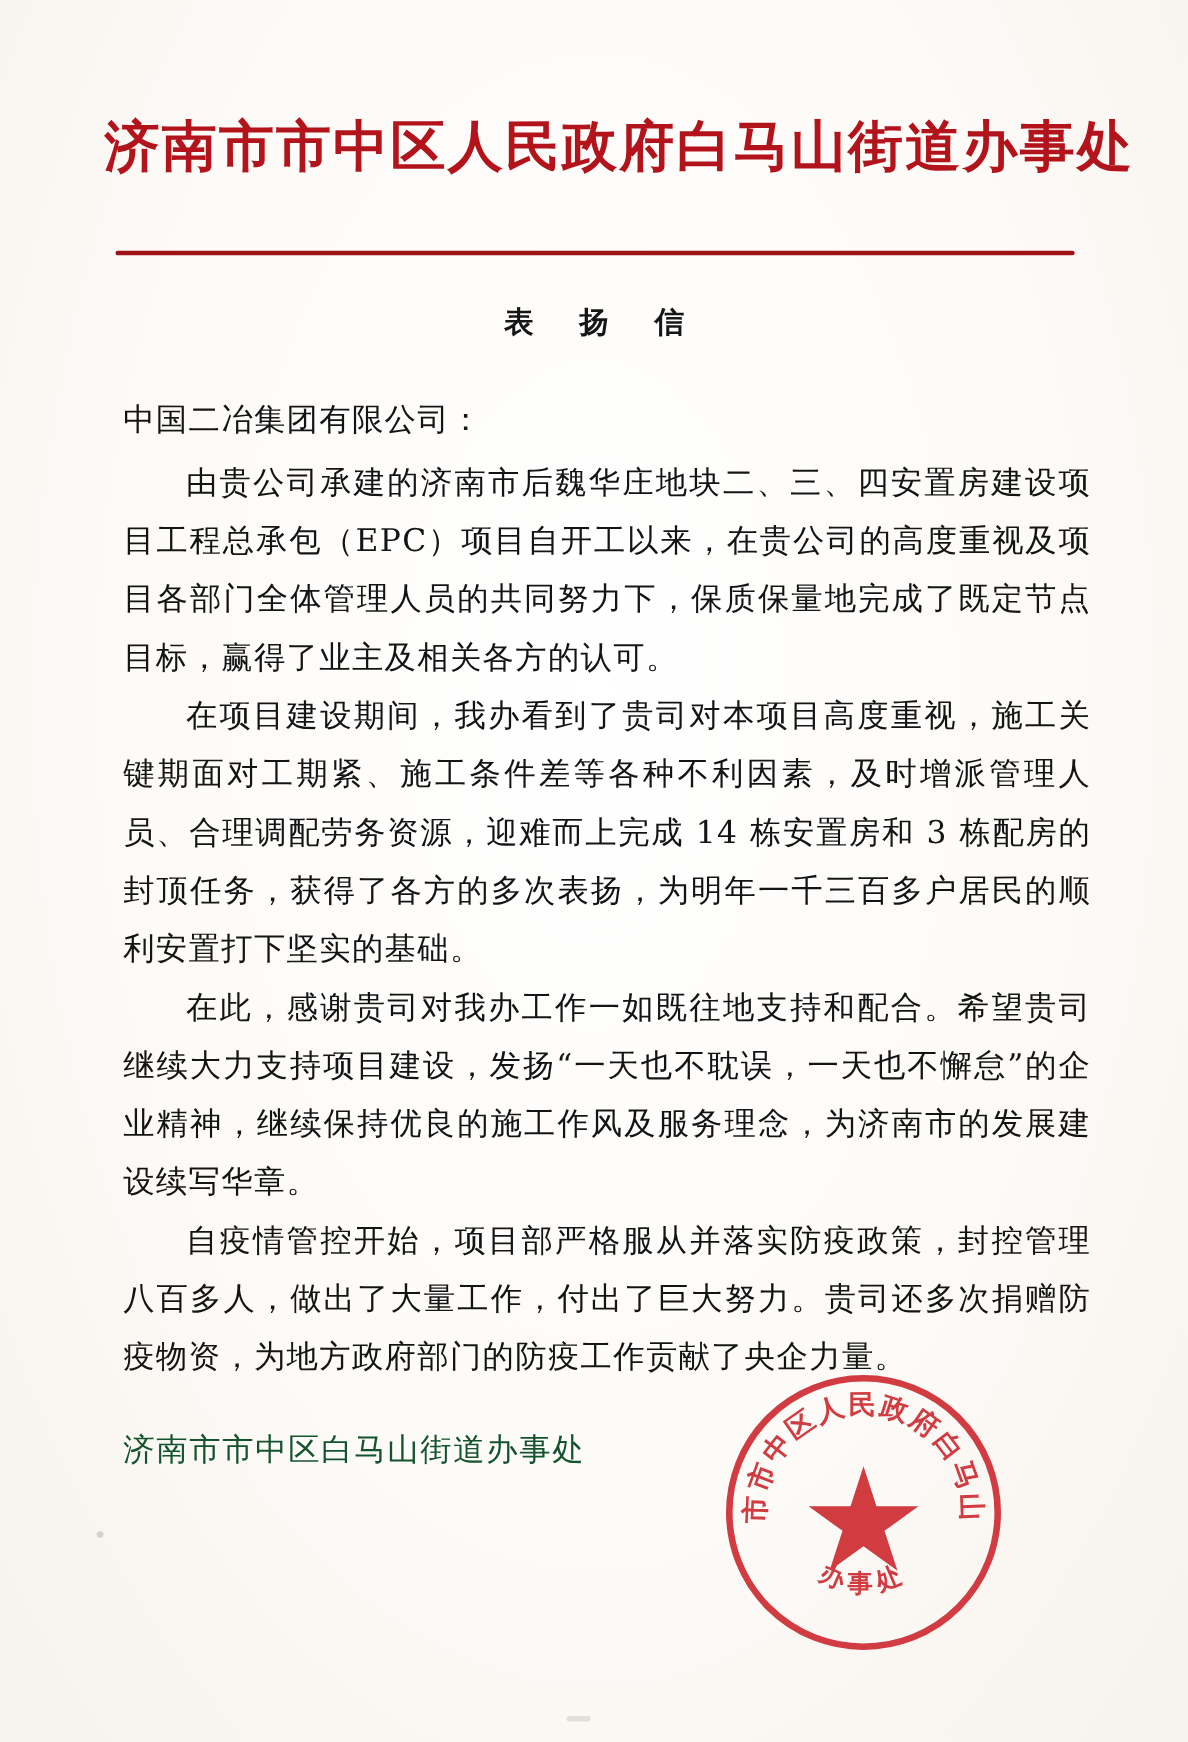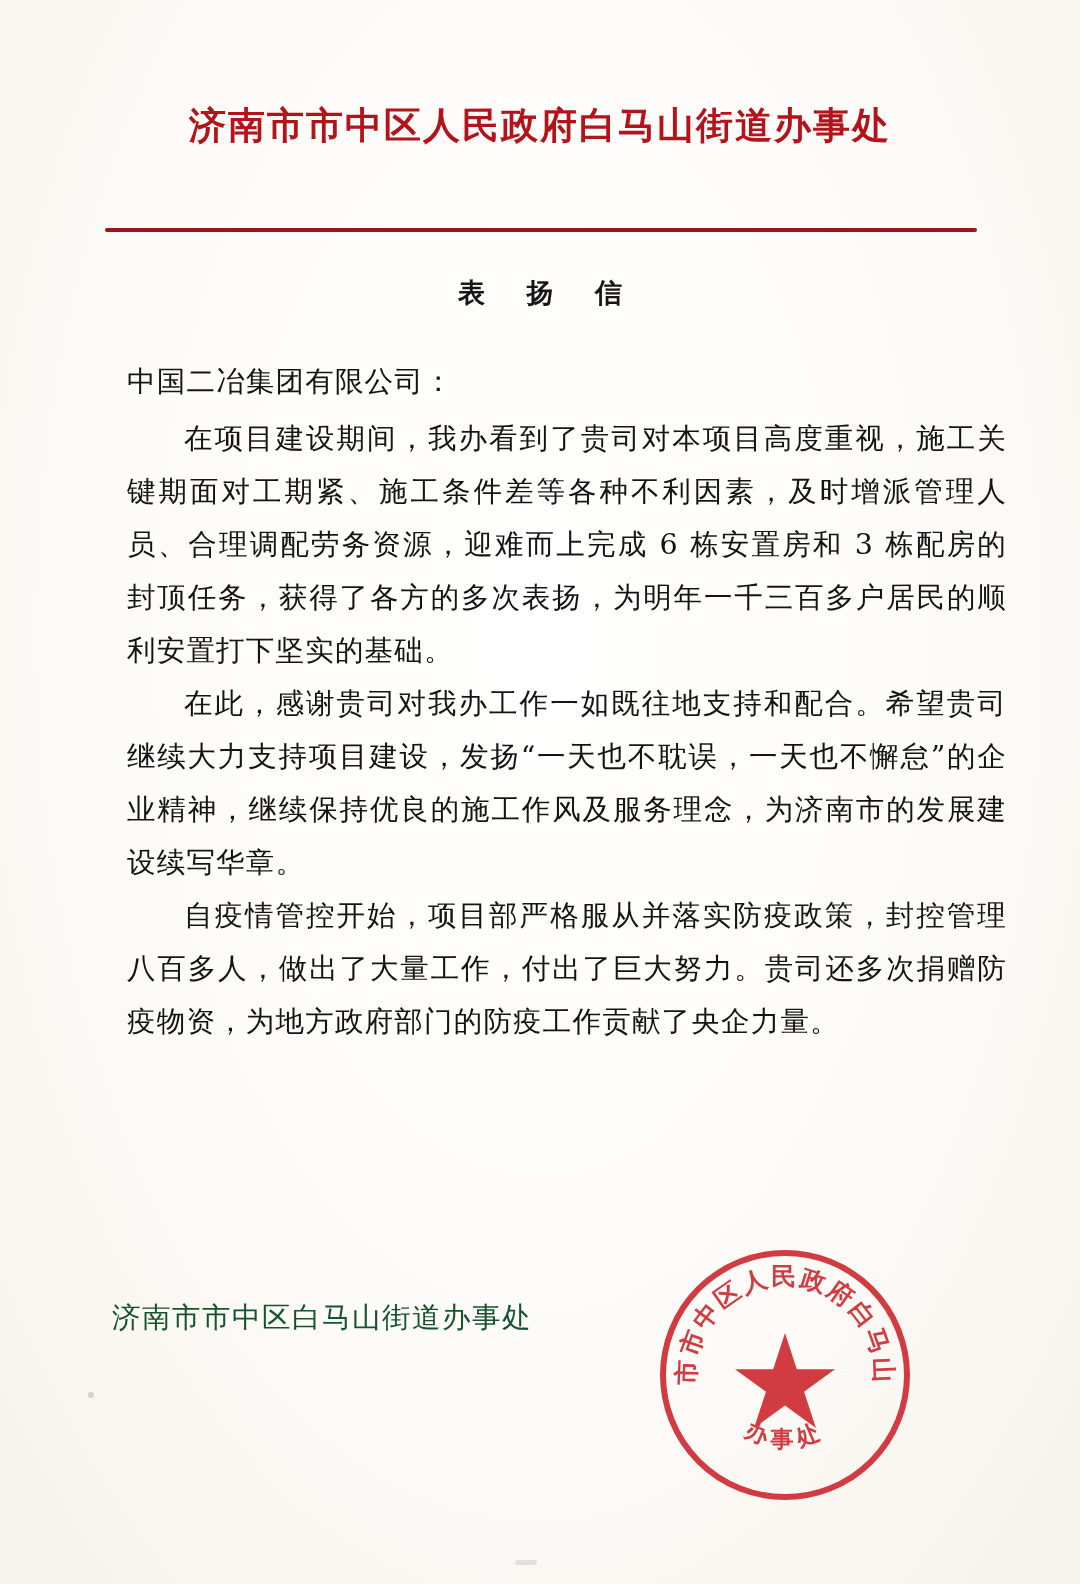--- a/index.html
+++ b/index.html
@@ -35,21 +35,21 @@
   .letterhead {
     position: absolute;
     left: 95px;
     top: 105px;
     width: 890px;
     text-align: center;
   }
   .letterhead-title {
     font-family: "DejaVu Serif", "Liberation Serif", serif;
     font-weight: 700;
-    font-size: 37px;
+    font-size: 50px;
     letter-spacing: 2px;
     color: #b3141b;
     line-height: 1.1;
     white-space: nowrap;
   }
   .letterhead-rule {
     position: absolute;
     left: 105px;
     top: 228px;
     width: 872px;
@@ -77,21 +77,20 @@
     position: absolute;
     left: 112px;
     top: 355px;
     width: 880px;
     color: #141414;
     font-size: 28.5px;
     line-height: 53px;
     letter-spacing: 1.2px;
     text-align: justify;
     text-justify: inter-ideograph;
-    margin-left: 15px;
   }
   .salutation {
     margin: 0 0 4px 0;
     text-indent: 0;
   }
   .para {
     margin: 0;
     text-indent: 2em;
   }
 
@@ -138,21 +137,22 @@
 
   <div class="letterhead">
     <div class="letterhead-title">济南市市中区人民政府白马山街道办事处</div>
   </div>
   <div class="letterhead-rule"></div>
 
   <div class="doc-title">表 扬 信</div>
 
   <div class="body-block">
     <p class="salutation">中国二冶集团有限公司：</p>
-    <p class="para">在项目建设期间，我办看到了贵司对本项目高度重视，施工关键期面对工期紧、施工条件差等各种不利因素，及时增派管理人员、合理调配劳务资源，迎难而上完成 6 栋安置房和 3 栋配房的封顶任务，获得了各方的多次表扬，为明年一千三百多户居民的顺利安置打下坚实的基础。</p>
+    <p class="para">由贵公司承建的济南市后魏华庄地块二、三、四安置房建设项目工程总承包（EPC）项目自开工以来，在贵公司的高度重视及项目各部门全体管理人员的共同努力下，保质保量地完成了既定节点目标，赢得了业主及相关各方的认可。</p>
+    <p class="para">在项目建设期间，我办看到了贵司对本项目高度重视，施工关键期面对工期紧、施工条件差等各种不利因素，及时增派管理人员、合理调配劳务资源，迎难而上完成 14 栋安置房和 3 栋配房的封顶任务，获得了各方的多次表扬，为明年一千三百多户居民的顺利安置打下坚实的基础。</p>
     <p class="para">在此，感谢贵司对我办工作一如既往地支持和配合。希望贵司继续大力支持项目建设，发扬“一天也不耽误，一天也不懈怠”的企业精神，继续保持优良的施工作风及服务理念，为济南市的发展建设续写华章。</p>
     <p class="para">自疫情管控开始，项目部严格服从并落实防疫政策，封控管理八百多人，做出了大量工作，付出了巨大努力。贵司还多次捐赠防疫物资，为地方政府部门的防疫工作贡献了央企力量。</p>
   </div>
 
   <div class="signature">
     <div class="sig-org">济南市市中区白马山街道办事处</div>
   </div>
 
   <div class="seal">
     <svg width="260" height="260" viewBox="0 0 260 260" xmlns="http://www.w3.org/2000/svg">

